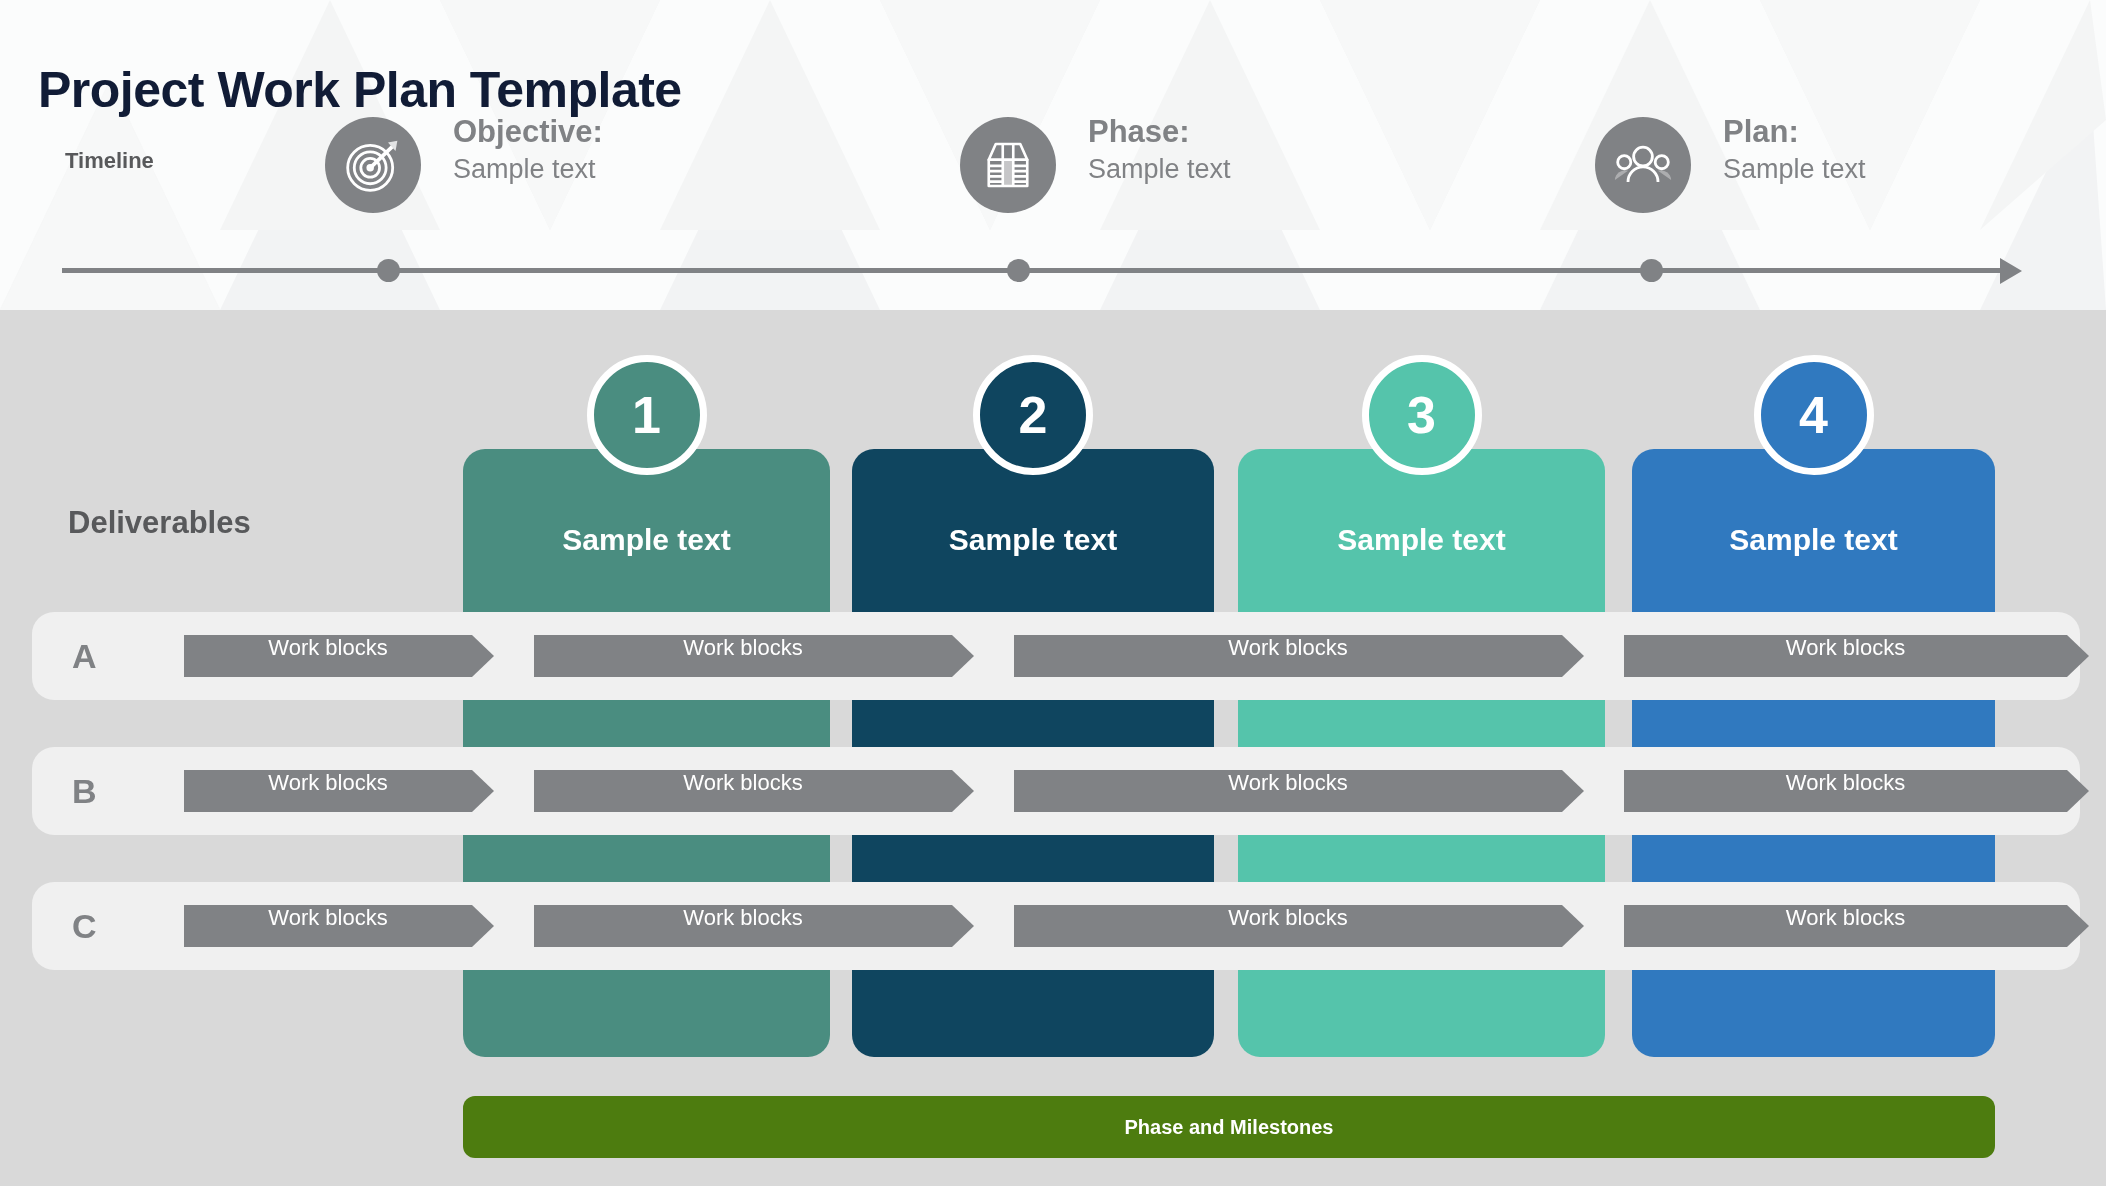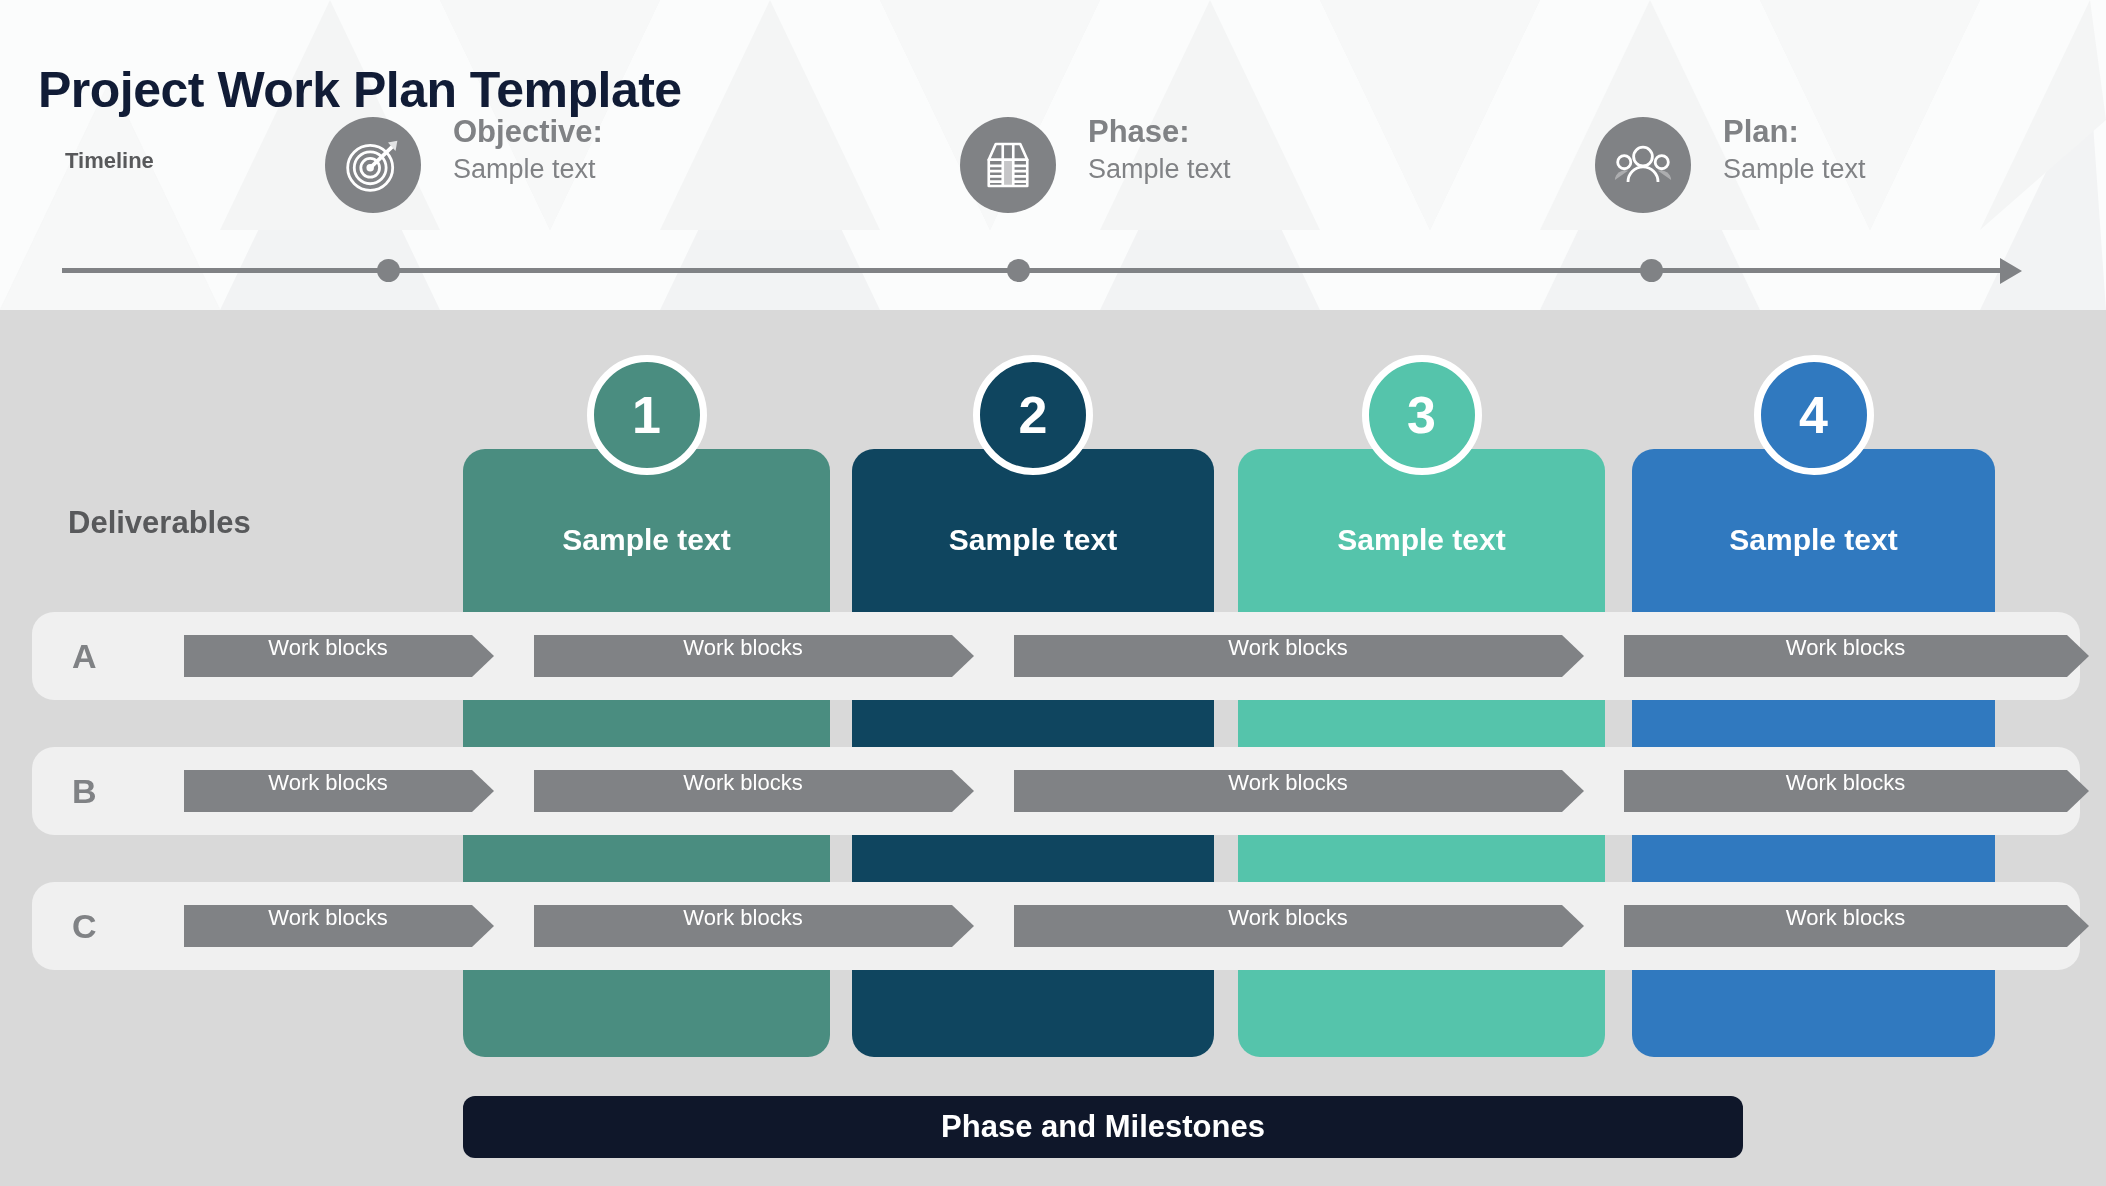--- a/index.html
+++ b/index.html
@@ -105,24 +105,24 @@
     height:42px;
     background:#808285;
     display:flex; align-items:flex-start; justify-content:center;
     color:#ffffff; font-size:22px;
     clip-path:polygon(0 0, calc(100% - 22px) 0, 100% 50%, calc(100% - 22px) 100%, 0 100%);
     padding-right:22px;
   }
 
   
   .milestones {
-    position:absolute; left:463px; top:1096px; width:1280px; height:62px;
-    background:#0f172a; border-radius:12px;
+    position:absolute; left:463px; top:1096px; width:1532px; height:62px;
+    background:#4d7c0f; border-radius:12px;
     display:flex; align-items:center; justify-content:center;
-    color:#ffffff; font-size:31px; font-weight:bold;
+    color:#ffffff; font-size:20px; font-weight:bold;
   }
 </style>
 </head>
 <body>
 
 <div class="header">
 
   <svg class="tri-layer" viewBox="0 0 2106 310" preserveAspectRatio="none">
     <g fill="#f2f3f4">
       <polygon points="0,310 110,80 220,310"></polygon>

